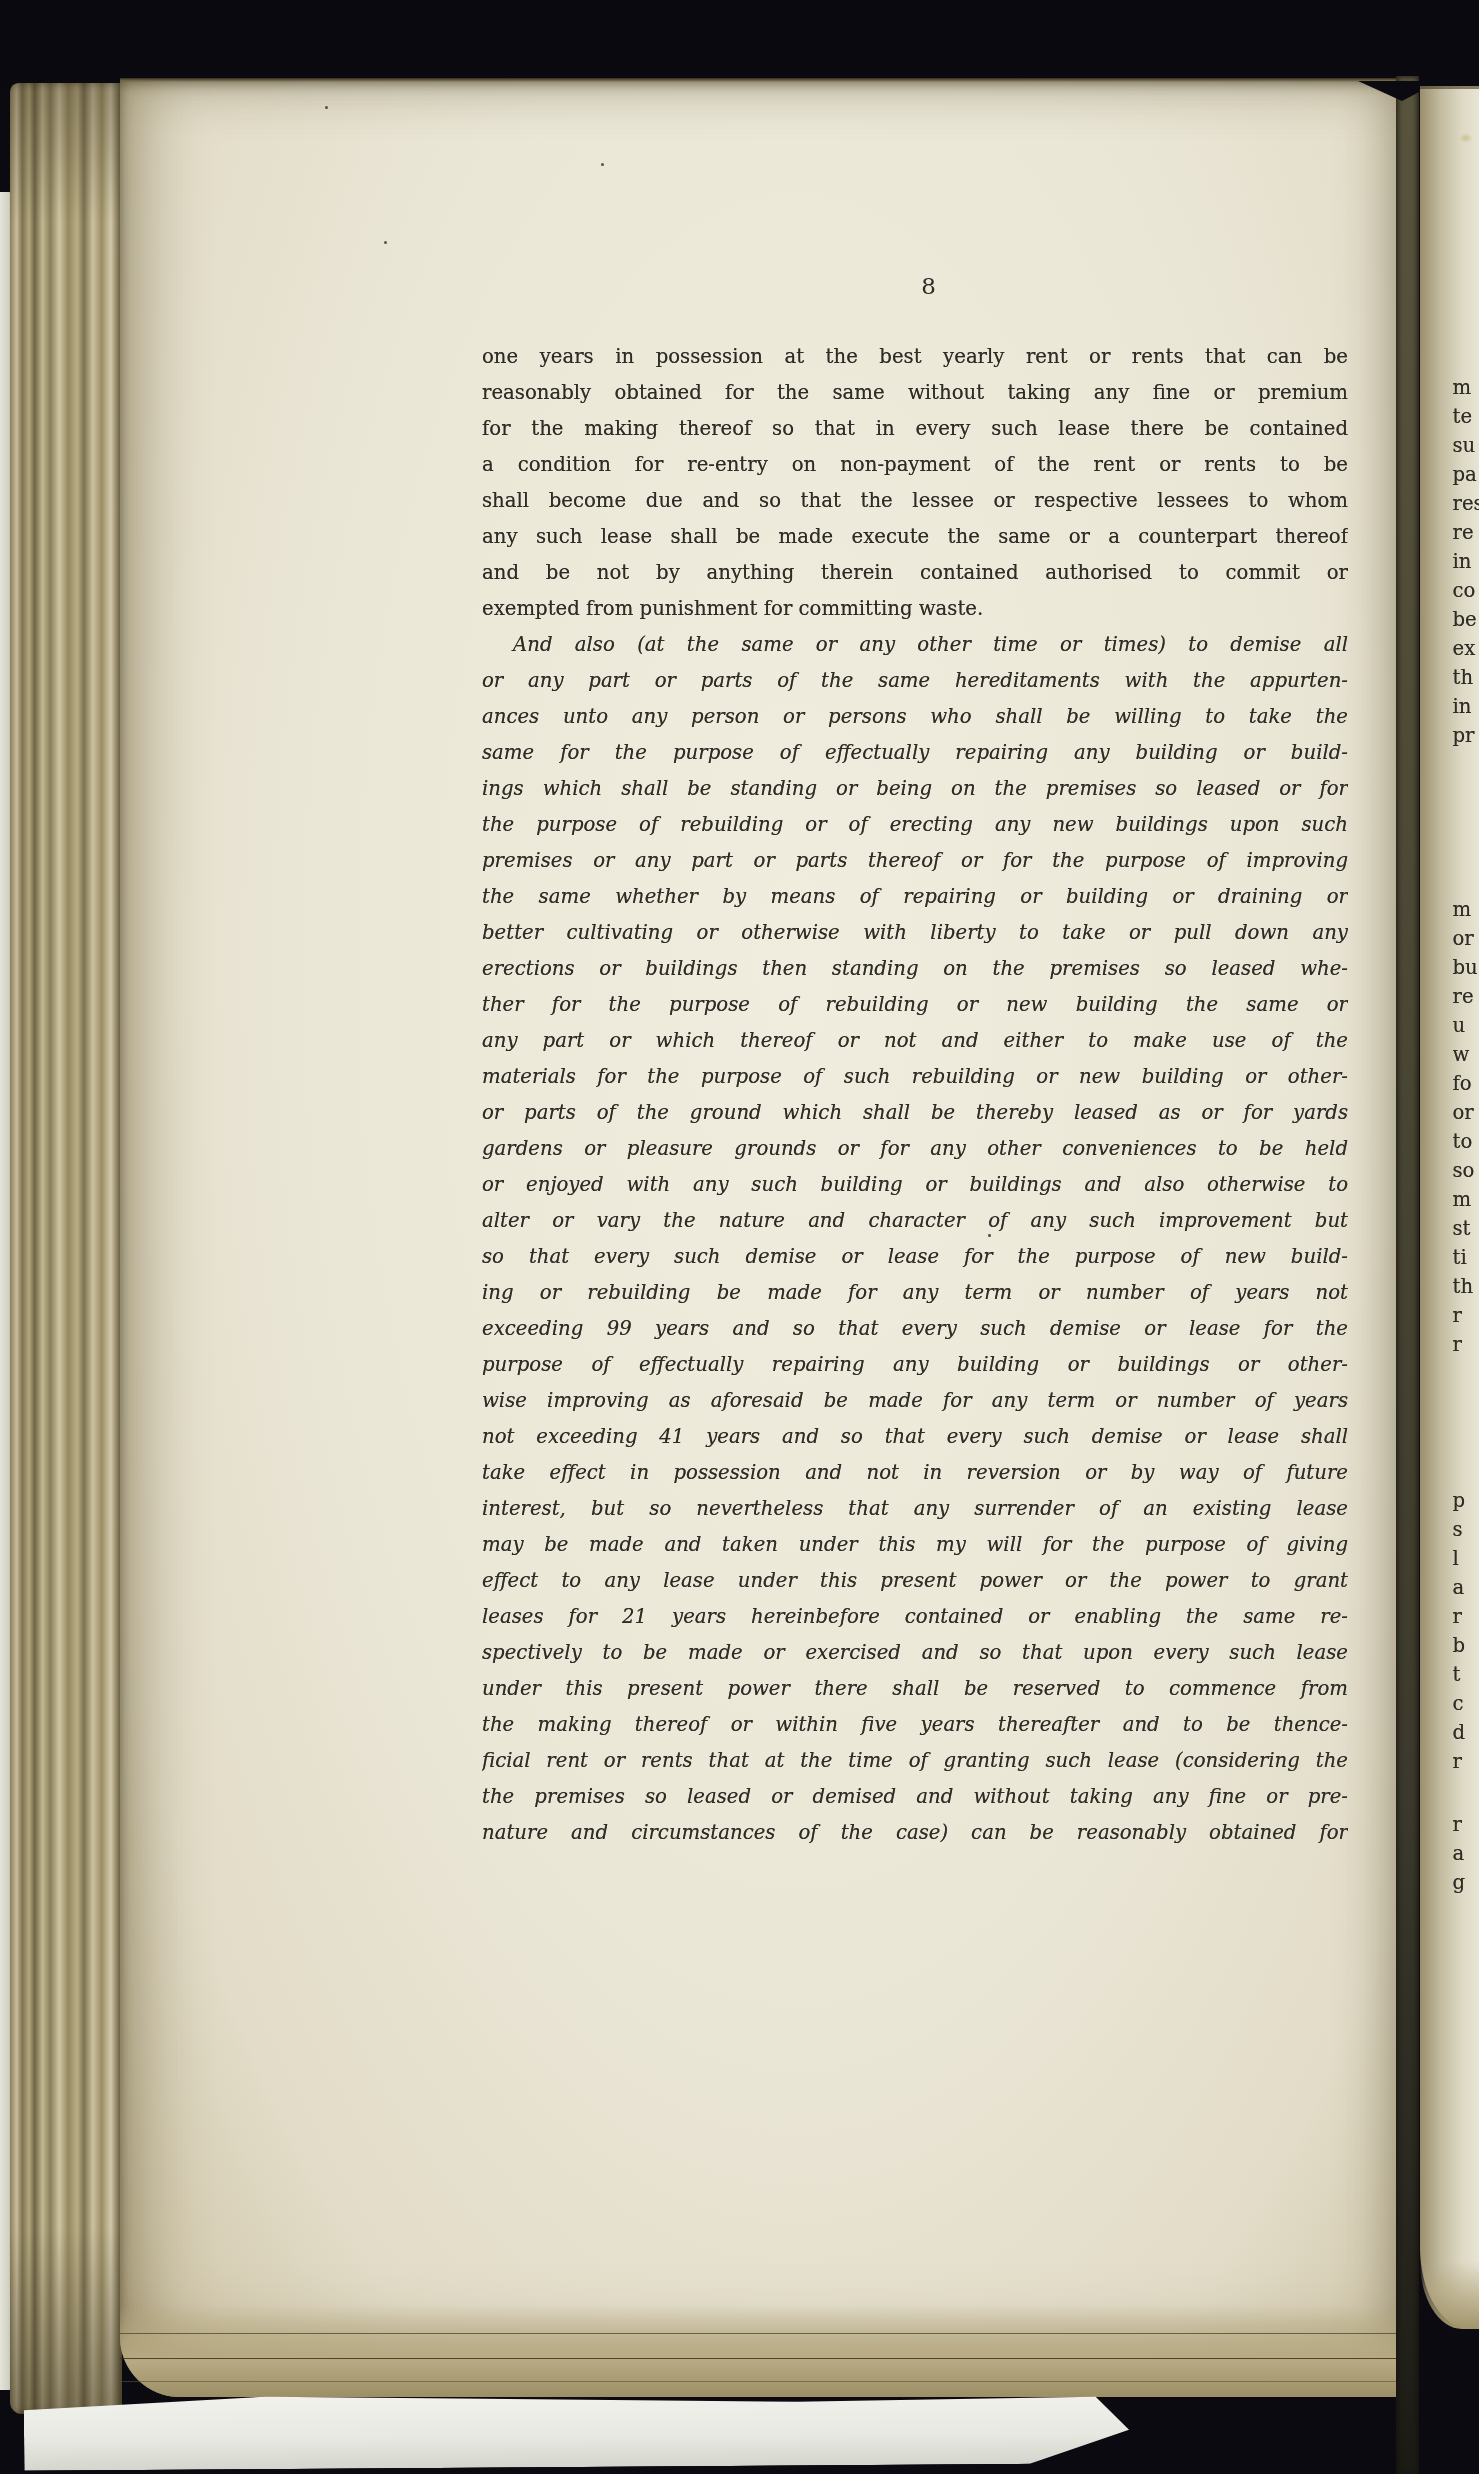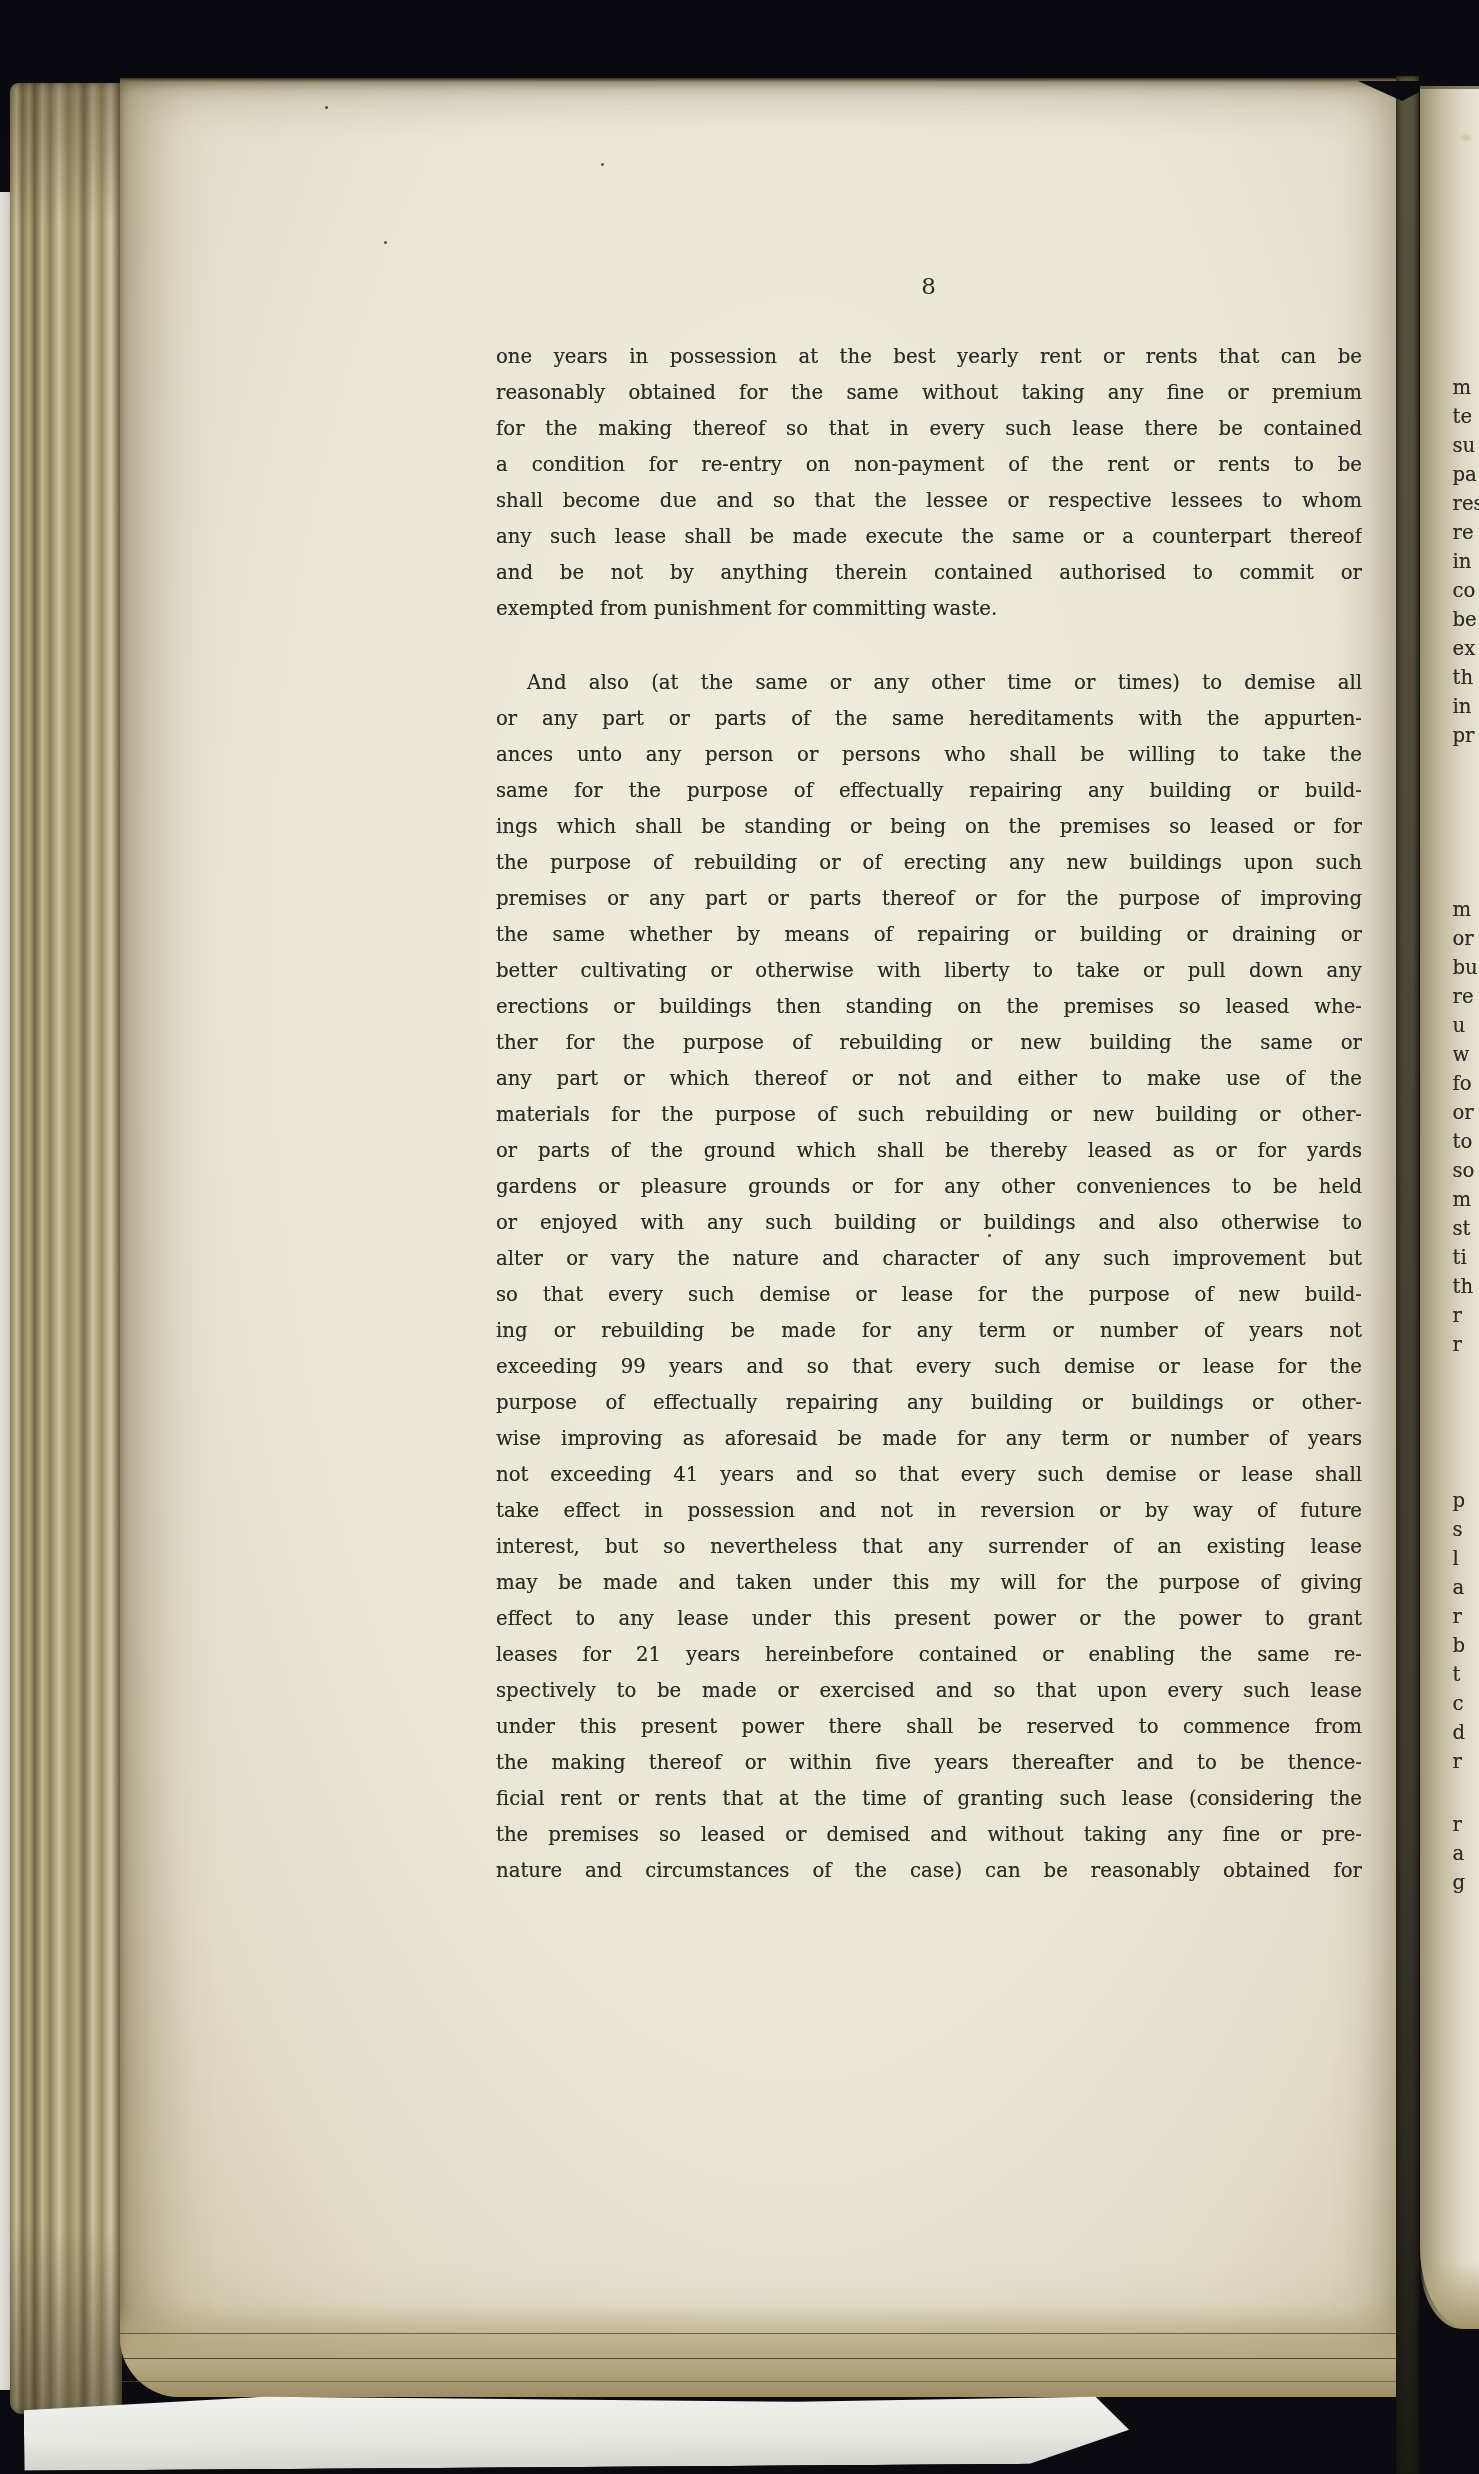--- a/index.html
+++ b/index.html
@@ -33,23 +33,23 @@
           inset 0 -60px 60px rgba(140,124,82,.50);}
   .page-top-line{position:absolute;left:0;top:0;width:100%;height:4.3px;
         background:linear-gradient(180deg,#332d1d 0%,#6e6344 60%,rgba(110,99,68,0) 100%);}
   .page-bottom-band{position:absolute;left:0;bottom:0;width:100%;height:92px;
         border-radius:0 0 0 60px;
         background:linear-gradient(180deg,rgba(185,172,132,0) 0%,rgba(185,172,132,.55) 30%,var(--page-edge-tan) 62%,#9c8f66 100%);}
   .ridge{position:absolute;left:0;width:100%;height:0;border-top:1.7px solid rgba(78,67,42,.75);}
   .ridge.r1{bottom:63px;} .ridge.r2{bottom:38px;border-top-color:rgba(58,50,30,.85);} .ridge.r3{bottom:15.4px;border-top-color:rgba(90,80,52,.6);}
   .page-number{position:absolute;left:376px;top:195px;width:866px;text-align:center;
         font-size:23px;color:var(--ink);letter-spacing:0.9px;}
-  .text-block{position:absolute;left:376px;top:261px;width:866px;color:var(--ink);
+  .text-block{position:absolute;left:362px;top:261px;width:866px;color:var(--ink);
         font-size:19.7px;}
-  .paragraph + .paragraph{margin-top:38px;}
+  .paragraph + .paragraph{font-style:italic;}
   .line{height:36px;line-height:36px;overflow:hidden;text-align:justify;text-align-last:justify;
         text-shadow:0 0 0.4px rgba(43,41,35,.65);}
   .line.no-justify{text-align-last:left;}
   .paragraph.indent .line:first-child{padding-left:31px;}
   .speck{position:absolute;width:3.4px;height:3.4px;border-radius:50%;background:rgba(40,34,22,.75);}
   
   .gutter{position:absolute;left:1396px;top:76px;width:23px;height:2399px;
         background:linear-gradient(180deg,#57533d 0%,#4b4734 38%,#3c392c 72%,#1b1a15 100%);
         box-shadow:inset 2.6px 0 4.3px rgba(20,18,12,.6), inset -2.6px 0 4.3px rgba(20,18,12,.6);}
   .gutter-notch{position:absolute;left:1358px;top:81px;width:0;height:0;

